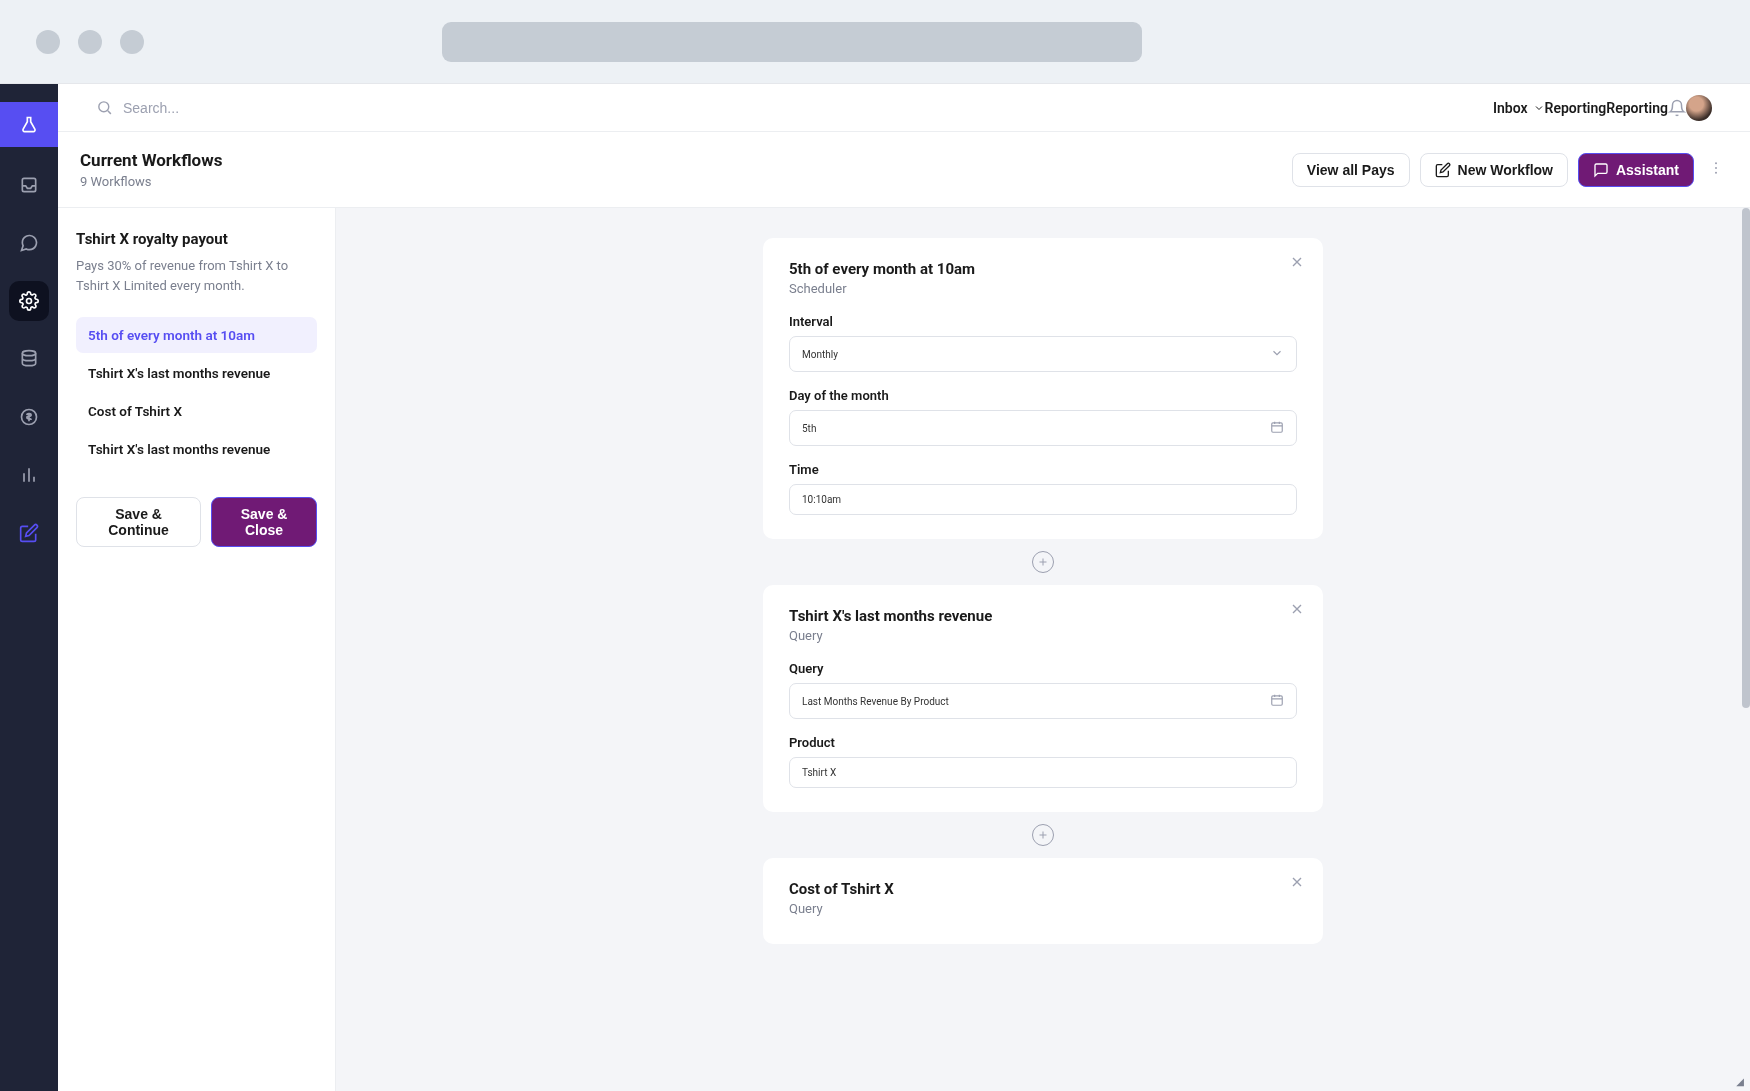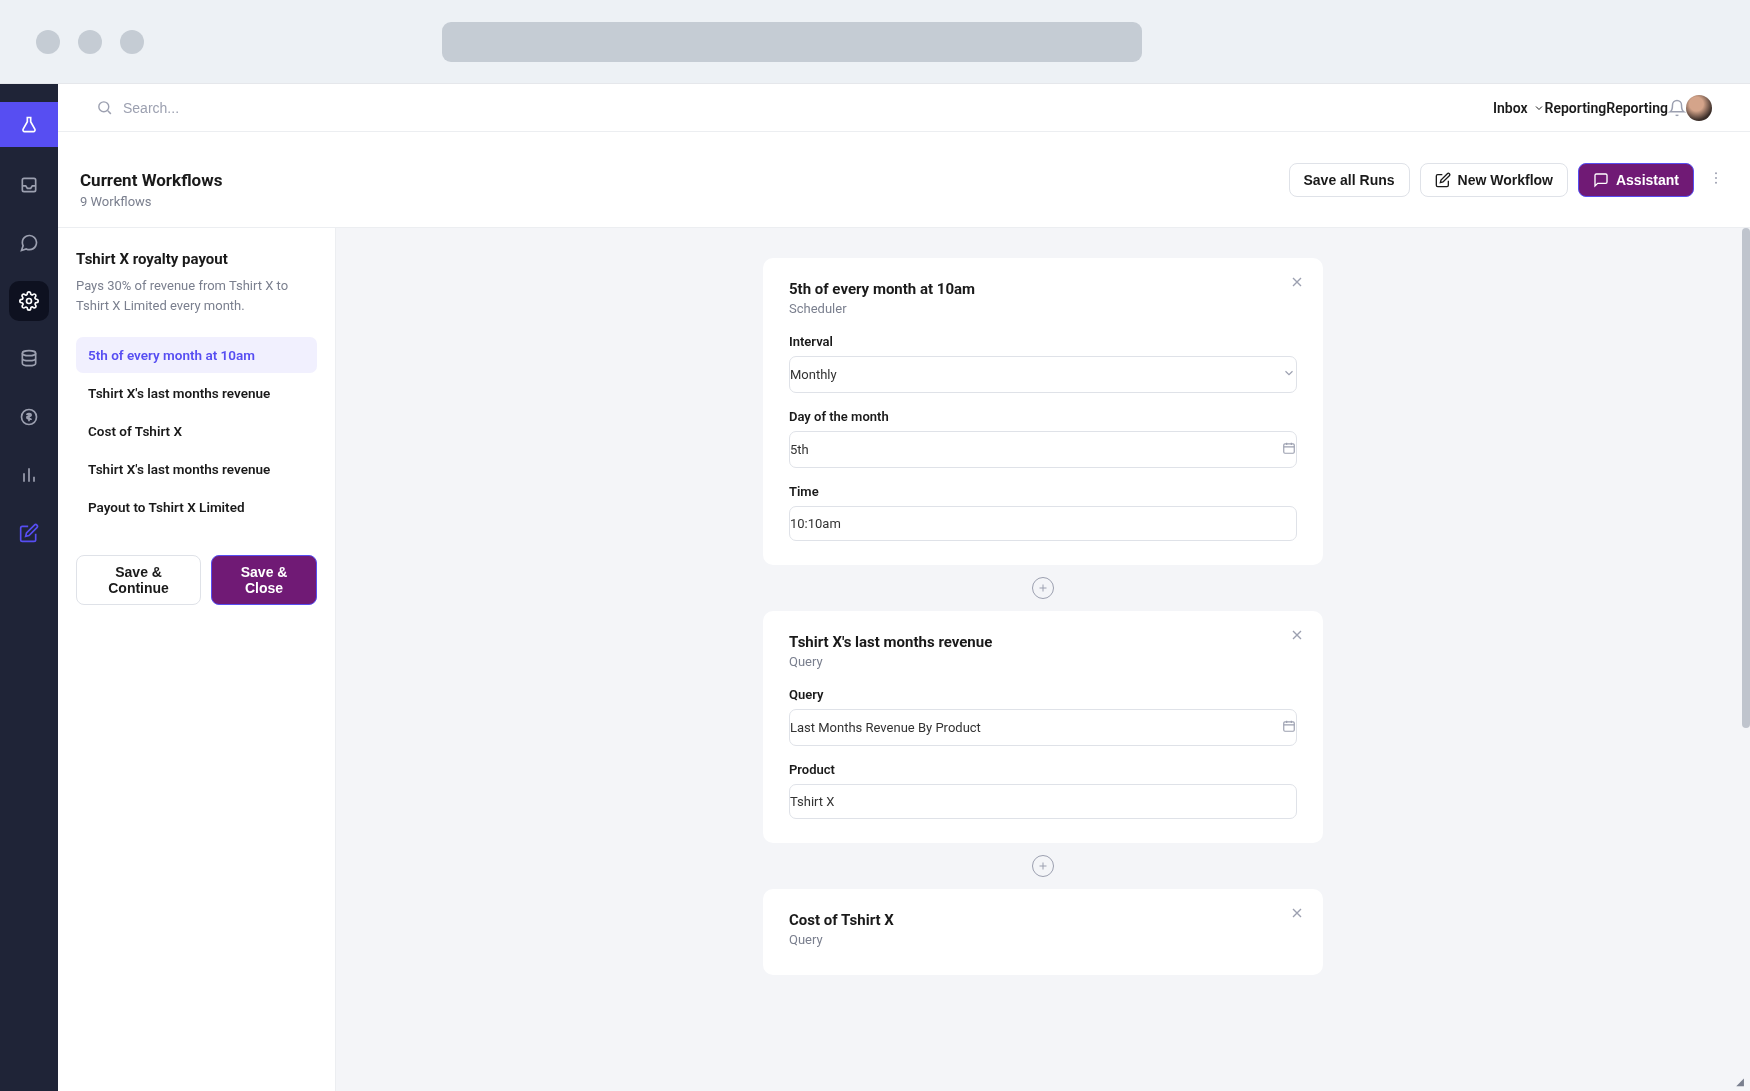--- a/index.html
+++ b/index.html
@@ -81,21 +81,21 @@
 .top-link { font-size: 14px; font-weight: 600; color: #1a1a1a; cursor: pointer; display: flex; align-items: center; gap: 5px; }
 .top-link.icon-only { color: #9ca0b0; }
 .avatar { width: 26px; height: 26px; border-radius: 50%; background: radial-gradient(circle at 40% 35%, #d4a48a 30%, #3a2d28 70%); }
 
 
 .page-header {
   display: flex; align-items: center;
   padding: 18px 22px;
   border-bottom: 1px solid #eceef1;
 }
-.page-header-left { flex: 1; margin-top: 20px; }
+.page-header-left { flex: 1; }
 .page-title { font-size: 17px; font-weight: 700; }
 .page-subtitle { font-size: 13px; color: #7a7f8e; margin-top: 4px; }
 .page-actions { display: flex; gap: 10px; align-items: center; }
 .btn {
   font-size: 14px; font-weight: 600;
   padding: 8px 14px;
   border-radius: 8px;
   border: 1px solid #dfe2e8;
   background: #fff;
   cursor: pointer;
@@ -152,22 +152,22 @@
   position: absolute; top: 16px; right: 18px;
   color: #9ca0b0; cursor: pointer;
 }
 .card-title { font-size: 15px; font-weight: 700; }
 .card-subtitle { font-size: 13px; color: #7a7f8e; margin-top: 3px; margin-bottom: 18px; }
 .field-label { font-size: 13px; font-weight: 600; margin-bottom: 7px; margin-top: 16px; display: block; }
 .field-input {
   width: 100%;
   border: 1px solid #dfe2e8;
   border-radius: 7px;
-  padding: 9px 0;
-  font-size: 13px;
+  padding: 9px 12px;
+  font-size: 10px;
   color: #333;
   display: flex; align-items: center; justify-content: space-between;
 }
 .field-input .icon-right { color: #9ca0b0; }
 .add-between {
   display: flex; justify-content: center;
   margin: 12px auto; width: 560px;
 }
 .add-circle {
   width: 22px; height: 22px;
@@ -270,21 +270,21 @@
         <div class="avatar"></div>
       </div>
     </div>
 
     <div class="page-header">
       <div class="page-header-left">
         <div class="page-title">Current Workflows</div>
         <div class="page-subtitle">9 Workflows</div>
       </div>
       <div class="page-actions">
-        <button class="btn">Save all Runs</button>
+        <button class="btn">View all Pays</button>
         <button class="btn">
           <svg viewBox="0 0 24 24" fill="none" stroke="currentColor" stroke-width="2">
               <path d="M11 4H4a2 2 0 0 0-2 2v14a2 2 0 0 0 2 2h14a2 2 0 0 0 2-2v-7"></path>
               <path d="M18.5 2.5a2.12 2.12 0 0 1 3 3L12 15l-4 1 1-4 9.5-9.5z"></path>
             </svg>
           <span>New Workflow</span>
         </button>
         <button class="btn btn-primary">
           <svg viewBox="0 0 24 24" fill="none" stroke="currentColor" stroke-width="2">
               <path d="M21 15a2 2 0 0 1-2 2H7l-4 4V5a2 2 0 0 1 2-2h14a2 2 0 0 1 2 2z"></path>
@@ -303,21 +303,20 @@
 
     <div class="body-split">
       <aside class="side-panel">
         <div class="wf-title">Tshirt X royalty payout</div>
         <div class="wf-desc">Pays 30% of revenue from Tshirt X to Tshirt X Limited every month.</div>
         <ul class="step-list">
           <li class="step-item active">5th of every month at 10am</li>
           <li class="step-item">Tshirt X's last months revenue</li>
           <li class="step-item">Cost of Tshirt X</li>
           <li class="step-item">Tshirt X's last months revenue</li>
-          <li class="step-item">Payout to Tshirt X Limited</li>
         </ul>
         <div class="side-actions">
           <button class="btn">Save &amp; Continue</button>
           <button class="btn btn-primary">Save &amp; Close</button>
         </div>
       </aside>
 
       <main class="canvas">
         <div class="canvas-scroll-edge"></div>
 

